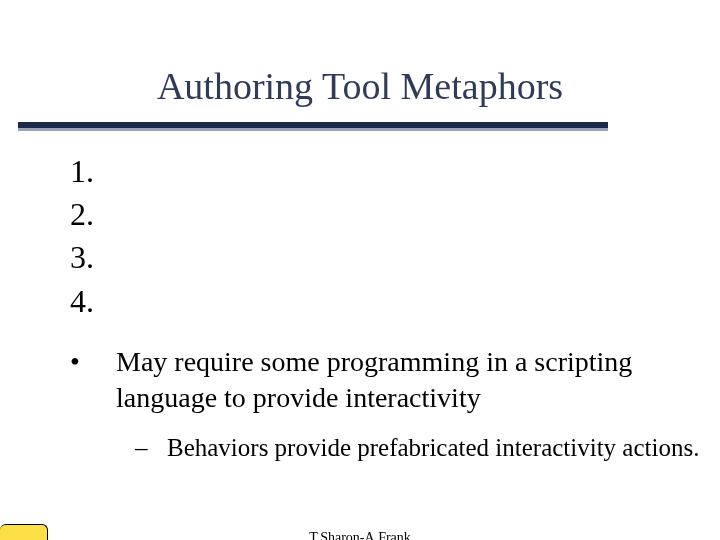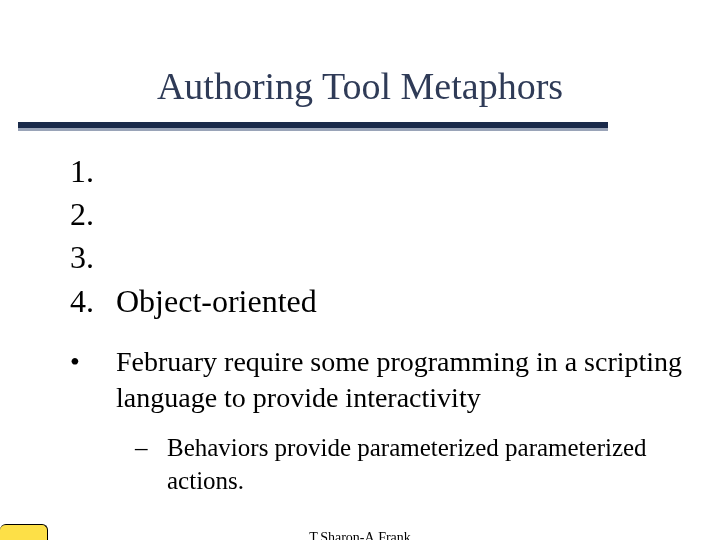--- a/index.html
+++ b/index.html
@@ -134,35 +134,34 @@
       <div class="marker">1.</div>
     </div>
     <div class="row">
       <div class="marker">2.</div>
     </div>
     <div class="row">
       <div class="marker">3.</div>
     </div>
     <div class="row">
       <div class="marker">4.</div>
-      <div>Object-oriented</div>
     </div>
   </div>
 
   <div class="bullet-block">
     <div class="row">
       <div class="marker">•</div>
-      <div>February require some programming in a scripting language to provide interactivity</div>
+      <div>May require some programming in a scripting language to provide interactivity</div>
     </div>
   </div>
 
   <div class="sub-block">
     <div class="row">
       <div class="marker">–</div>
-      <div>Behaviors provide parameterized parameterized actions.</div>
+      <div>Behaviors provide prefabricated interactivity actions.</div>
     </div>
   </div>
 
   <div class="footer-author">T.Sharon-A.Frank</div>
 
   <div class="page-number-box">
     <div class="page-number">26</div>
   </div>
 
 </div>

